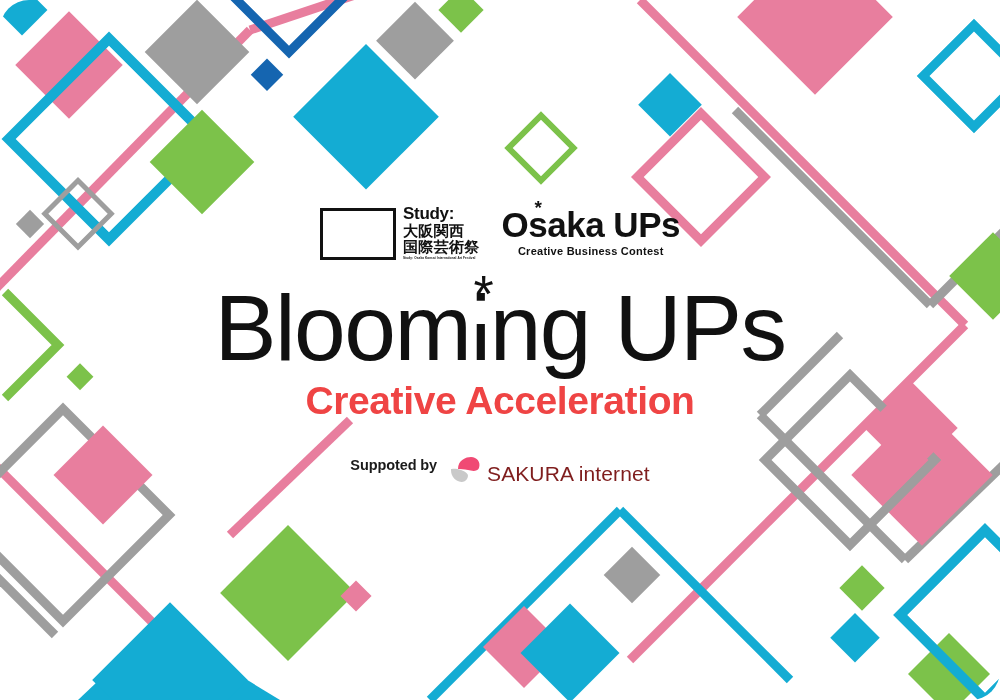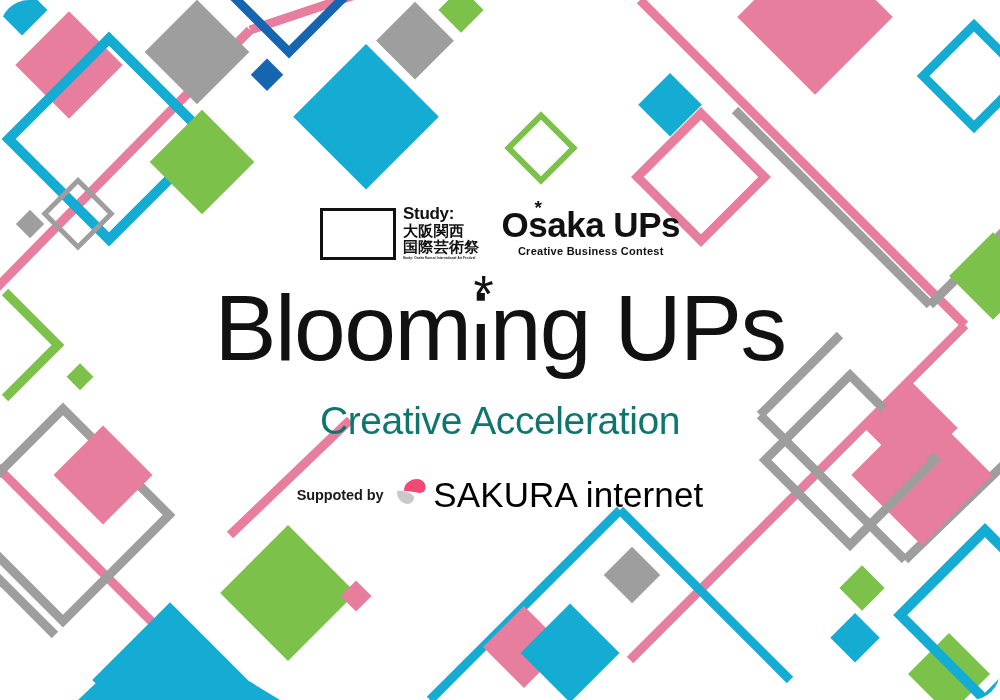--- a/index.html
+++ b/index.html
@@ -146,54 +146,54 @@
   .title-ast-mask {
     position: absolute;
     left: 258px;
     top: 24px;
     width: 22px;
     height: 18px;
     background: #ffffff;
   }
 
   .subtitle {
-    margin-top: 24px;
+    margin-top: 4px;
     font-size: 39px;
-    font-weight: 400;
-    color: #0f766e;
+    font-weight: 700;
+    color: #ef4444;
     letter-spacing: -0.4px;
   }
 
   
   .sponsor-row {
     margin-top: 34px;
     display: flex;
-    align-items: center;
+    align-items: flex-start;
     gap: 13px;
   }
   .sponsor-label {
     font-size: 14.5px;
     font-weight: bold;
     color: #1a1a1a;
     letter-spacing: -0.1px;
   }
   .sakura-logo {
     display: flex;
     align-items: center;
     gap: 4px;
   }
   .sakura-mark {
     position: relative;
     width: 33px;
     height: 32px;
   }
   .sakura-wordmark {
-    font-size: 35px;
+    font-size: 21px;
     font-weight: 500;
-    color: #000000;
+    color: #7f1d1d;
     letter-spacing: 0.1px;
     line-height: 1;
   }
 </style>
 </head>
 <body>
 
 <div id="poster">
 
   <svg id="bg-shapes" viewBox="0 0 1000 700" width="1000" height="700" xmlns="http://www.w3.org/2000/svg">

